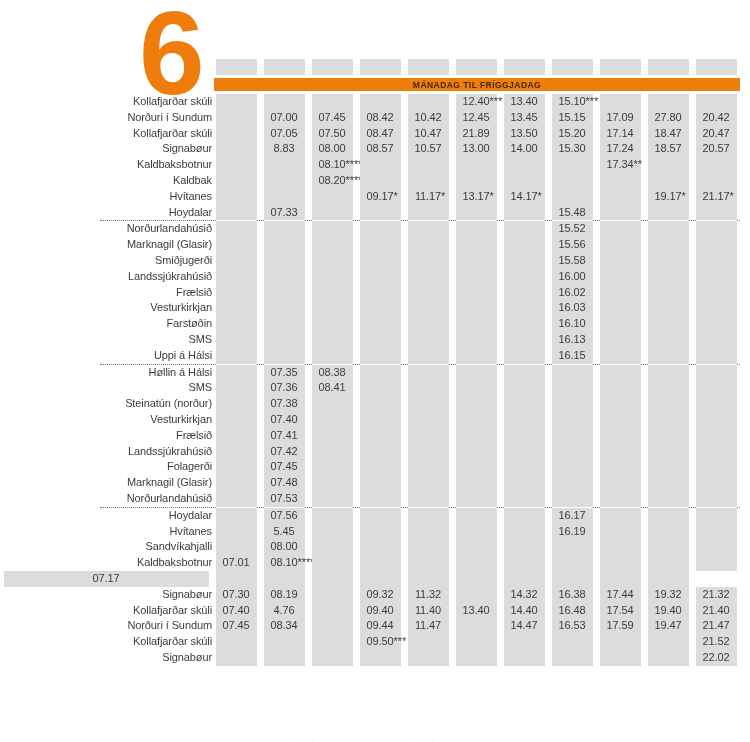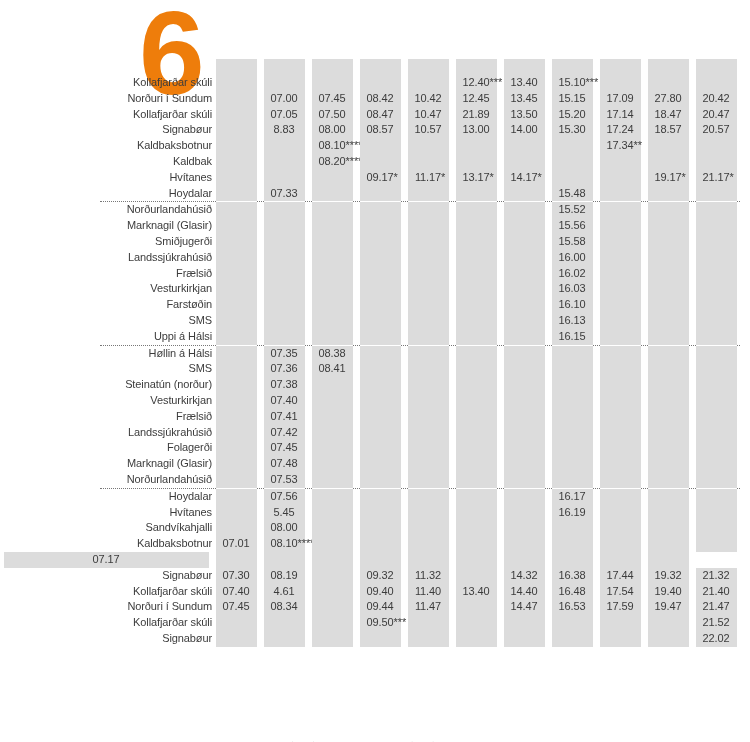--- a/index.html
+++ b/index.html
@@ -48,20 +48,23 @@
         <div class="cell"></div>
         <div class="cell"></div>
         <div class="cell"></div>
         <div class="cell"></div>
         <div class="cell"></div>
         <div class="cell"></div>
         <div class="cell"></div>
         <div class="cell"></div>
         <div class="cell"></div>
       </div>
+    <div class="day-header">
+      <span>MÁNADAG TIL FRÍGGJADAG</span>
+    </div>
     <div id="sections">
         <div class="section">
           <div class="row">
             <div class="stop">Kollafjarðar skúli</div>
             <div class="cell"></div>
             <div class="cell"></div>
             <div class="cell"></div>
             <div class="cell"></div>
             <div class="cell"></div>
             <div class="cell"><span class="t">12.40<i class="stars">***</i></span></div>
@@ -509,21 +512,21 @@
             <div class="cell"></div>
             <div class="cell"><span class="t">14.32</span></div>
             <div class="cell"><span class="t">16.38</span></div>
             <div class="cell"><span class="t">17.44</span></div>
             <div class="cell"><span class="t">19.32</span></div>
             <div class="cell"><span class="t">21.32</span></div>
           </div>
           <div class="row">
             <div class="stop">Kollafjarðar skúli</div>
             <div class="cell"><span class="t">07.40</span></div>
-            <div class="cell"><span class="t">4.61</span></div>
+            <div class="cell"><span class="t">4.76</span></div>
             <div class="cell"></div>
             <div class="cell"><span class="t">09.40</span></div>
             <div class="cell"><span class="t">11.40</span></div>
             <div class="cell"><span class="t">13.40</span></div>
             <div class="cell"><span class="t">14.40</span></div>
             <div class="cell"><span class="t">16.48</span></div>
             <div class="cell"><span class="t">17.54</span></div>
             <div class="cell"><span class="t">19.40</span></div>
             <div class="cell"><span class="t">21.40</span></div>
           </div>

